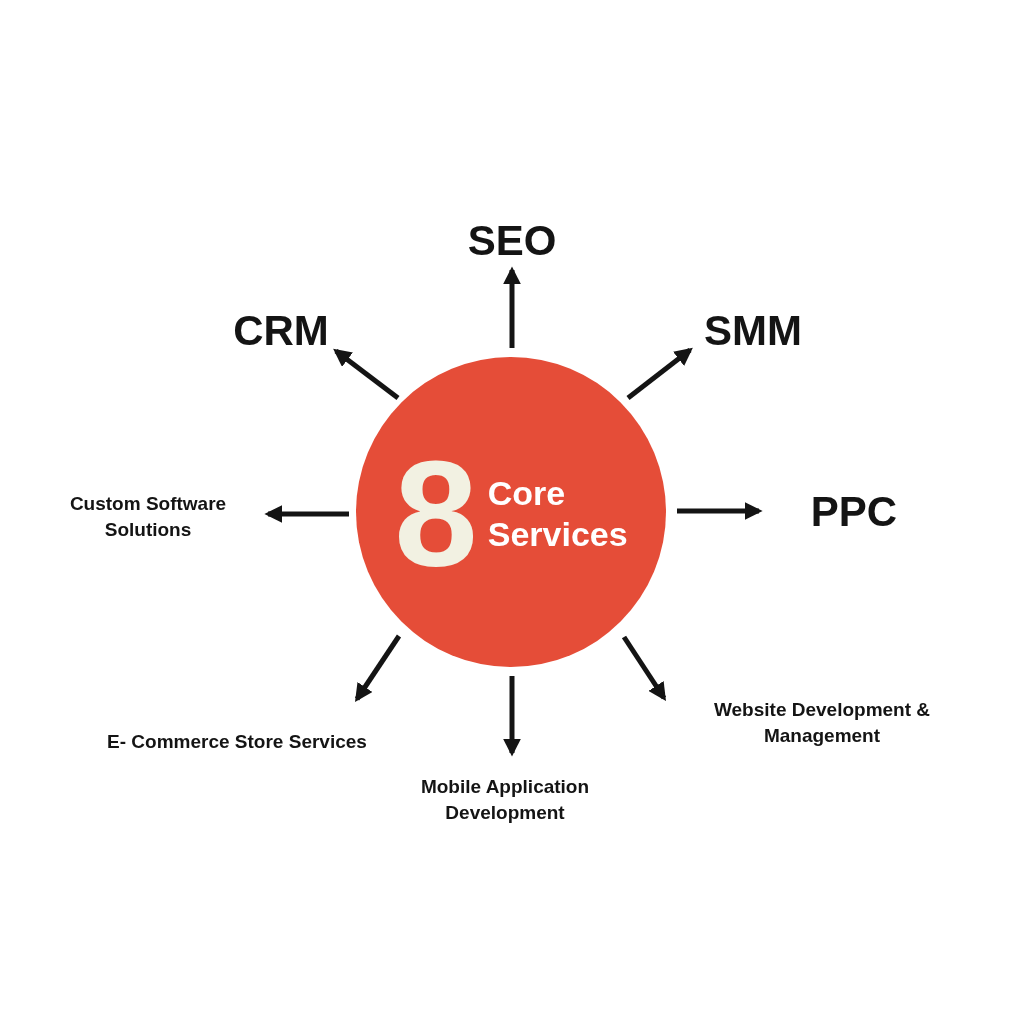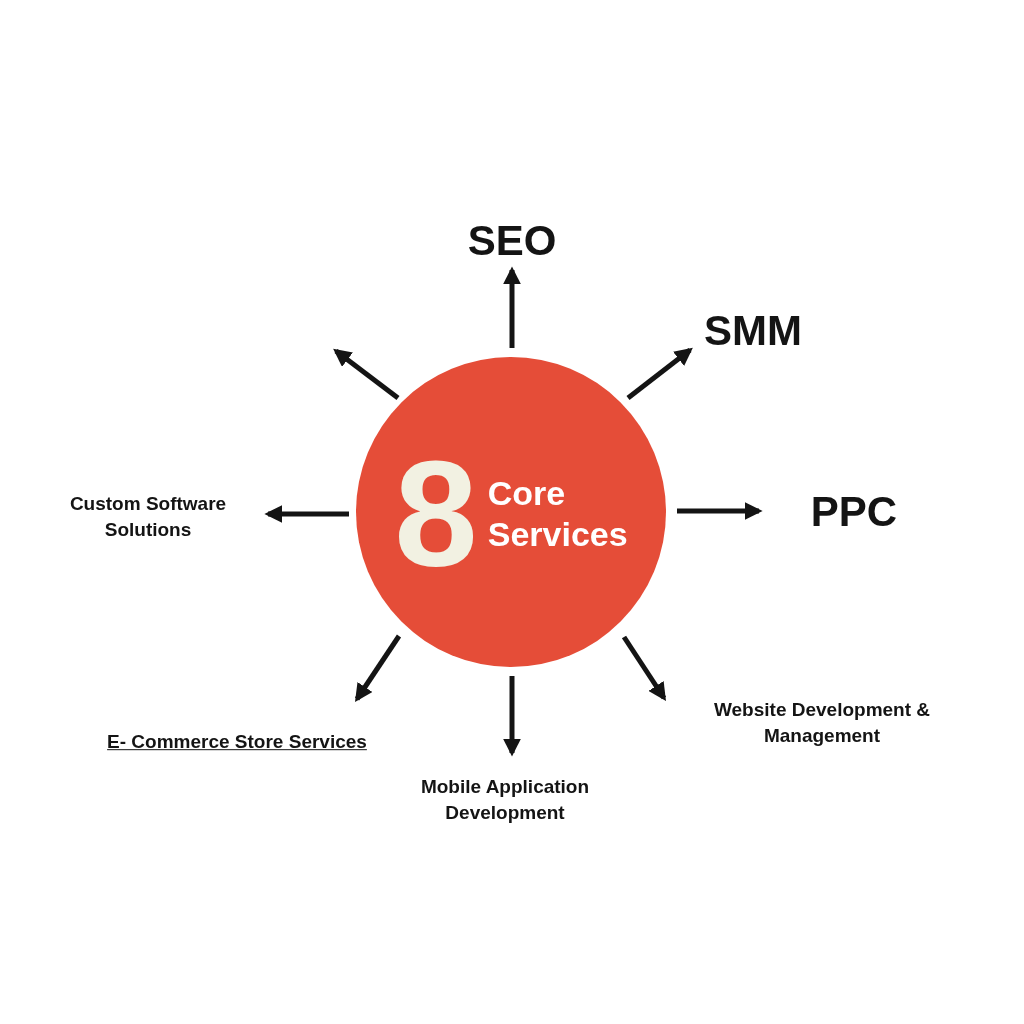--- a/index.html
+++ b/index.html
@@ -75,21 +75,21 @@
   .service-label.long {
     font-size: 19px;
     line-height: 1.35;
     white-space: normal;
   }
   .pos-seo     { left: 512px; top: 241px; }
   .pos-crm     { left: 281px; top: 331px; }
   .pos-smm     { left: 753px; top: 331px; }
   .pos-ppc     { left: 854px; top: 512px; }
   .pos-custom  { left: 148px; top: 517px; width: 240px; margin-left: -120px; transform: translateY(-50%); }
-  .pos-ecom    { left: 237px; top: 742px; width: 270px; margin-left: -135px; transform: translateY(-50%); text-decoration: underline; }
+  .pos-ecom    { left: 237px; top: 742px; width: 270px; margin-left: -135px; transform: translateY(-50%); }
   .pos-mobile  { left: 505px; top: 800px; width: 262px; margin-left: -131px; transform: translateY(-50%); }
   .pos-website { left: 822px; top: 711px; width: 322px; margin-left: -161px; transform: translateY(-50%); margin-top: 12px; }
 </style>
 </head>
 <body>
 
 <div class="canvas">
 
   <svg class="arrows" width="1024" height="1024" viewBox="0 0 1024 1024">
     <defs>
@@ -117,14 +117,15 @@
     </div>
   </div>
 
   <div class="service-label acronym pos-smm">SMM</div>
   <div class="service-label acronym pos-seo">SEO</div>
   <div class="service-label acronym pos-ppc">PPC</div>
   <div class="service-label long pos-website">Website Development &amp; Management</div>
   <div class="service-label long pos-mobile">Mobile Application Development</div>
   <div class="service-label long pos-ecom">E- Commerce Store Services</div>
   <div class="service-label long pos-custom">Custom Software Solutions</div>
+  <div class="service-label acronym pos-crm">CRM</div>
 
 </div>
 
 </body></html>

